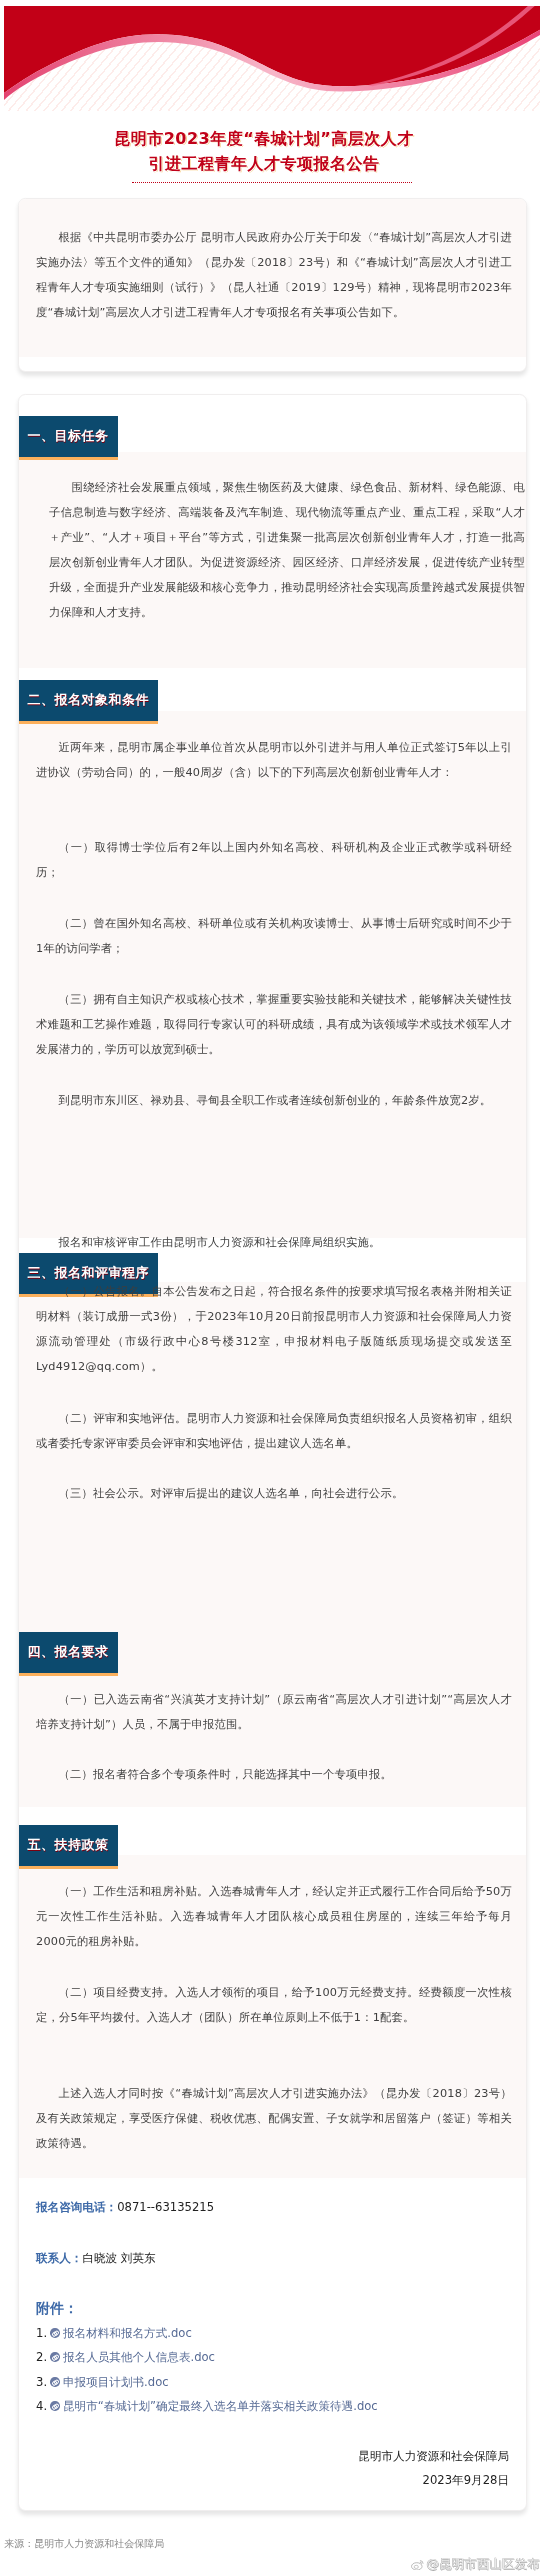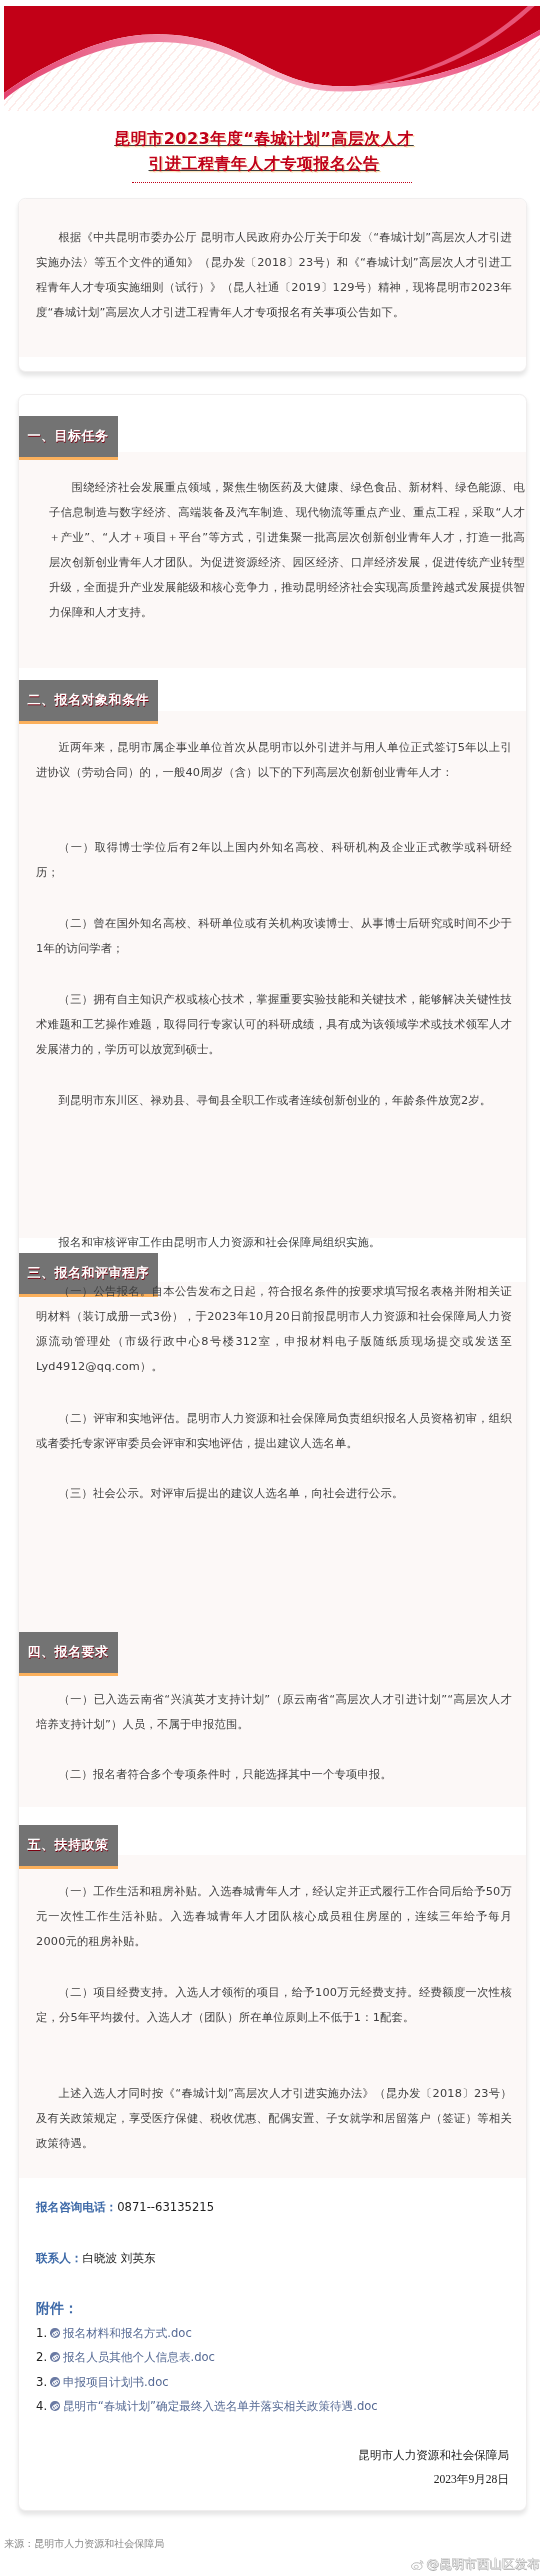--- a/index.html
+++ b/index.html
@@ -14,21 +14,21 @@
   
   .banner {
     position: absolute; left: 4.2px; top: 5.8px; width: 536px; height: 105px;
     overflow: hidden;
     background: repeating-linear-gradient(-50deg, #ffffff 0 5.3px, #fdecea 5.3px 6.8px);
   }
   .banner svg { position: absolute; left: 0; top: 0; width: 100%; height: 100%; }
 
   
   .title-wrap {
-    position: absolute; left: 0; top: 126px; width: 528px; text-align: center; text-decoration: underline;
+    position: absolute; left: 0; top: 126px; width: 528px; text-align: center;
   }
   .title-line {
     display: block;
     font-family: "DejaVu Sans", sans-serif;
     font-weight: bold;
     font-size: 16px;
     line-height: 25px;
     color: #c00018;
     letter-spacing: 0.5px;
     text-shadow: 0.5px 0.5px 0 #ffffff, 1.1px 1.1px 0 #f6c46a;
@@ -60,21 +60,21 @@
     text-align: justify;
     text-indent: 2em;
     letter-spacing: 0.2px;
   }
 
   .sec-body {
     position: absolute; left: 0; right: 0; background: #fcf8f7;
   }
   .sec-header {
     position: absolute; left: 0; height: 44px;
-    background: #737373;
+    background: #0c4a6e;
     border-bottom: 3.7px solid #fbb05c;
     color: #ffffff;
     font-weight: bold;
     font-size: 13px;
     line-height: 40px;
     padding-left: 8.4px;
     padding-right: 9.5px;
     letter-spacing: 0.5px;
     text-shadow: 0.5px 0.5px 0 #7a0010;
     white-space: nowrap;
@@ -103,21 +103,20 @@
     border: 0.8px solid #ffffff; border-radius: 1.6px;
     transform: rotate(-45deg);
   }
   .link-icon::before { left: 1.6px; top: 4.2px; }
   .link-icon::after { left: 4.2px; top: 2.6px; }
   .attach-link { color: #576b95; text-decoration: none; cursor: pointer; }
 
   .sign {
     position: absolute; right: 17px; font-size: 11.6px; line-height: 16px; color: #222222;
     text-align: left;
-    font-family: Liberation Serif, serif;
   }
 
   .source {
     position: absolute; left: 4.2px; top: 2537px;
     font-size: 10px; color: #888888;
   }
   .watermark {
     position: absolute; right: 2.1px; top: 2556px;
     font-size: 12.6px; color: rgba(255,255,255,0.85);
     text-shadow: 0 0 0.5px #999, 0.5px 0.5px 0 #aaa, -0.5px -0.5px 0 #aaa;

